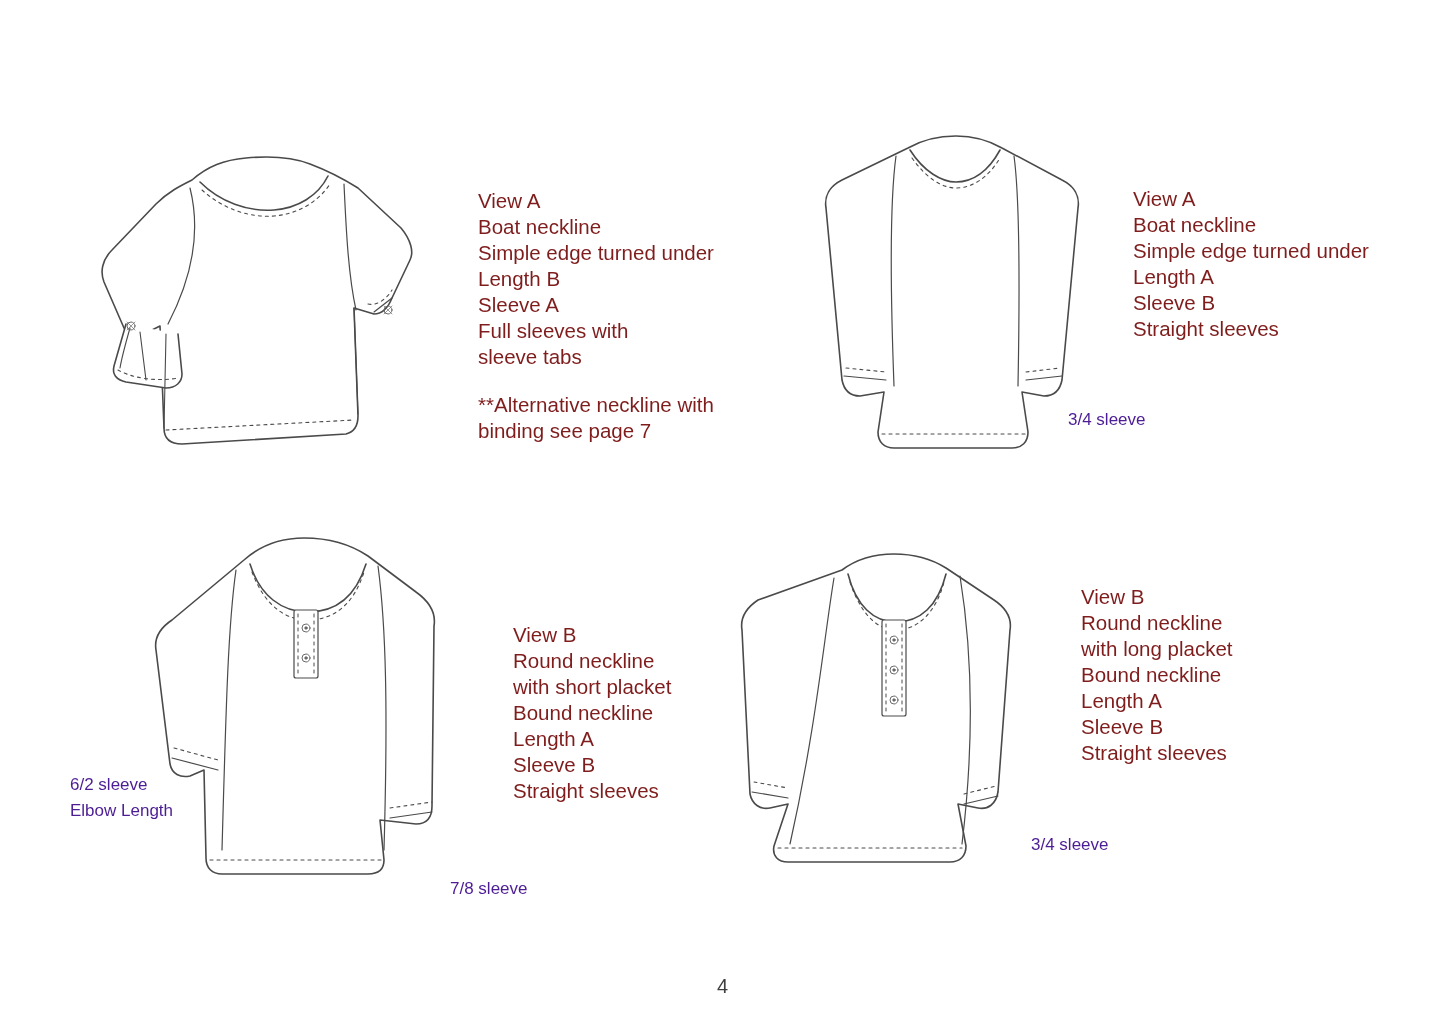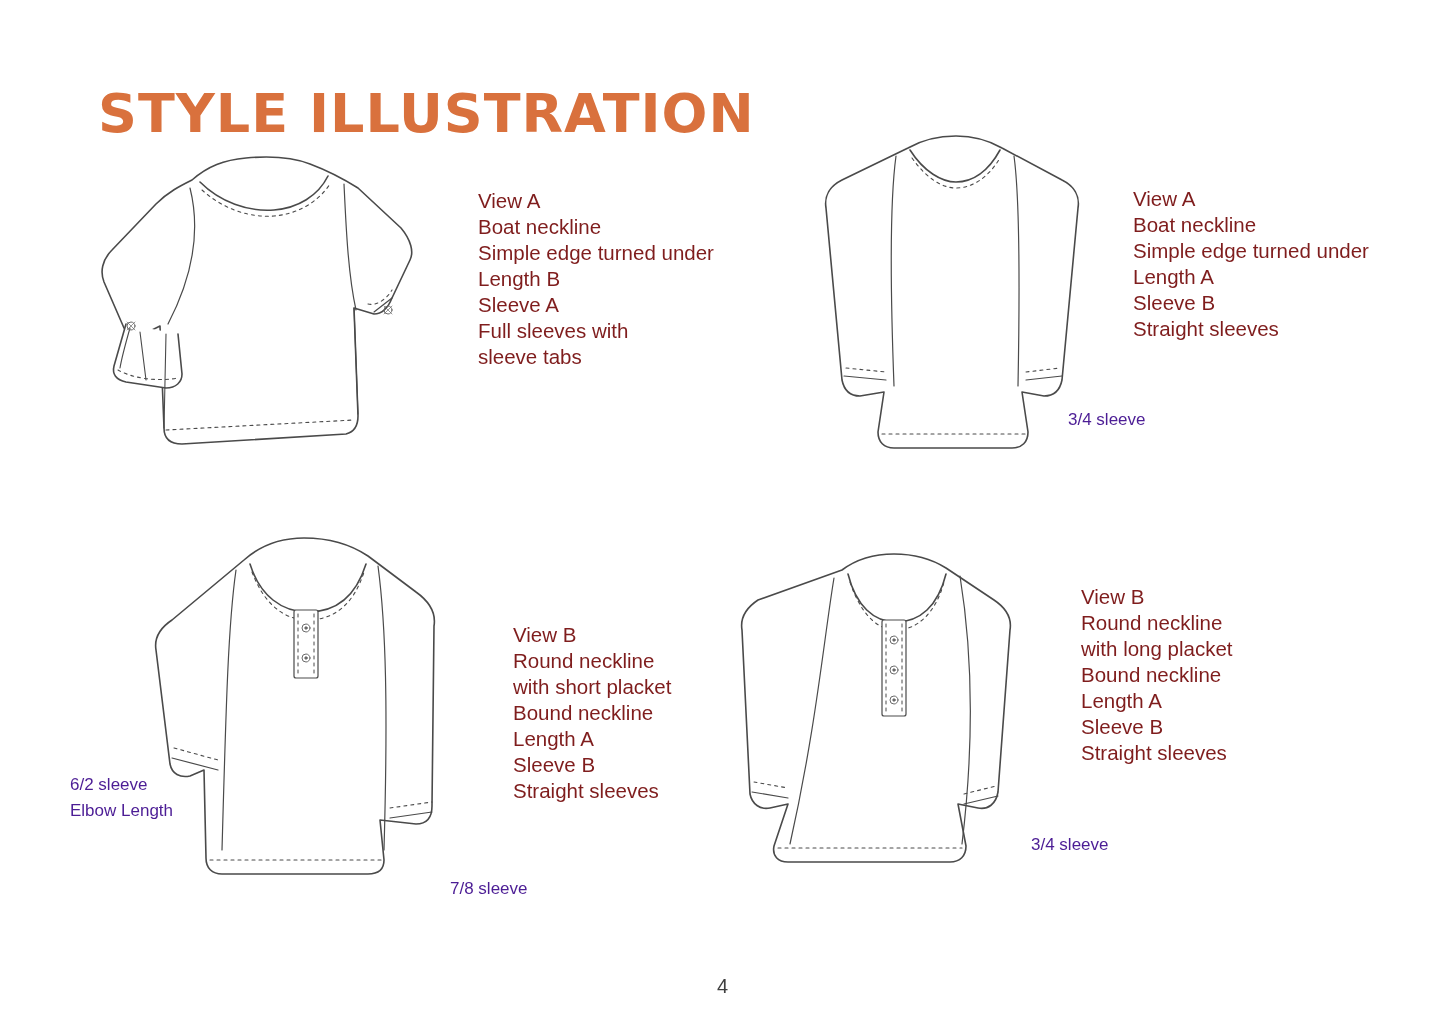--- a/index.html
+++ b/index.html
@@ -74,21 +74,20 @@
   #fig1 { left: 96px;  top: 148px; }
   #fig2 { left: 790px; top: 130px; }
   #fig3 { left: 140px; top: 530px; }
   #fig4 { left: 730px; top: 548px; }
 </style>
 </head>
 <body>
 
 <div class="page">
 
-  <div class="page-title">STYLE ILLUSTRATION</div>
 
   <div class="figure" id="fig1">
     <svg width="380" height="330" viewBox="0 0 380 330" fill="none" stroke="#4a4a4a" stroke-width="1.6" stroke-linejoin="round" stroke-linecap="round">
 
       <path d="M96 32 C112 18 128 12 150 10 C172 8 196 9 214 16
                C230 22 246 30 262 40
                L305 80 C315 92 318 104 314 112
                L296 150 C292 160 286 166 278 166
                L258 160
                L262 268
@@ -232,20 +231,22 @@
     </svg>
   </div>
 
   <div class="caption" id="cap-a1">View A
 Boat neckline
 Simple edge turned under
 Length B
 Sleeve A
 Full sleeves with
 sleeve tabs</div>
+  <div class="caption" id="cap-a1b">**Alternative neckline with
+binding see page 7</div>
 
   <div class="caption" id="cap-a2">View A
 Boat neckline
 Simple edge turned under
 Length A
 Sleeve B
 Straight sleeves</div>
 
   <div class="caption" id="cap-b1">View B
 Round neckline

